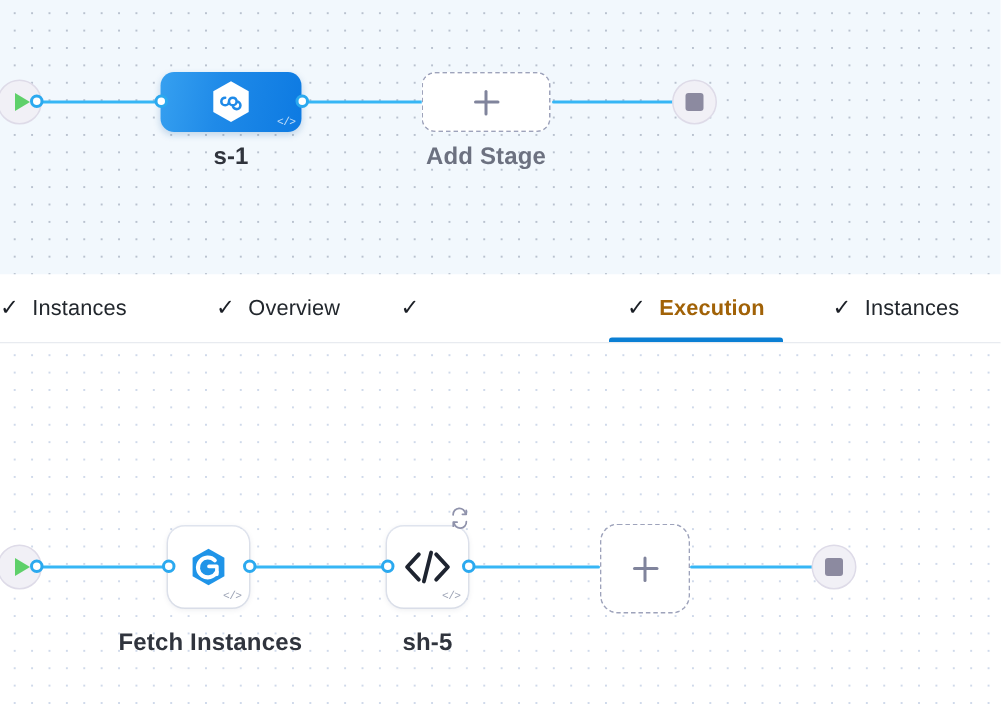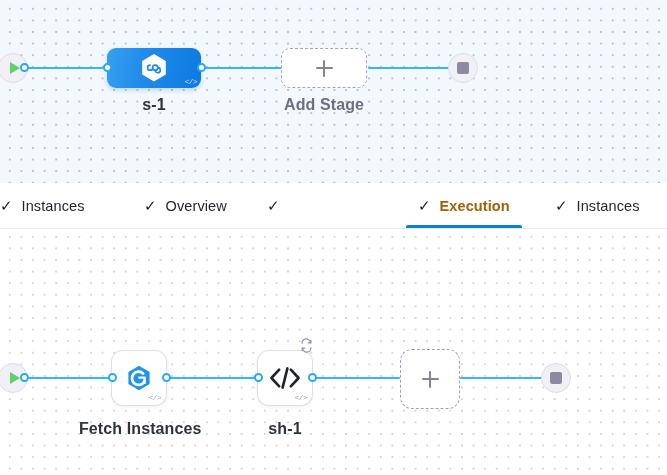--- a/index.html
+++ b/index.html
@@ -359,21 +359,21 @@
           <path d="M3.3 5.6 A4.3 4.3 0 0 1 12.1 5.1"></path>
           <path d="M12.7 10.4 A4.3 4.3 0 0 1 3.9 10.9"></path>
           <path d="M12.6 2.4 L12.6 5.2 L9.9 5.2"></path>
           <path d="M3.4 13.6 L3.4 10.8 L6.1 10.8"></path>
         </g>
       </svg>
       <span class="corner-code-dark">&lt;/&gt;</span>
     </div>
     <div class="dot" style="left:254px; top:144px;"></div>
     <div class="dot" style="left:308px; top:144px;"></div>
-    <div class="caption" style="left:238px; top:191px; width:94px;">sh-1</div>
+    <div class="caption" style="left:238px; top:191px; width:94px;">sh-5</div>
 
     <div class="add-node" style="left:400px; top:344px; width:60px; height:60px; border-radius:12px; top:120px;">
       <span class="plus"></span>
     </div>
 
     <div class="dot" style="left:544px; top:144px;"></div>
     <div class="terminal" style="left:541px; top:134px;">
       <div class="stop-sq"></div>
     </div>
   </div>

